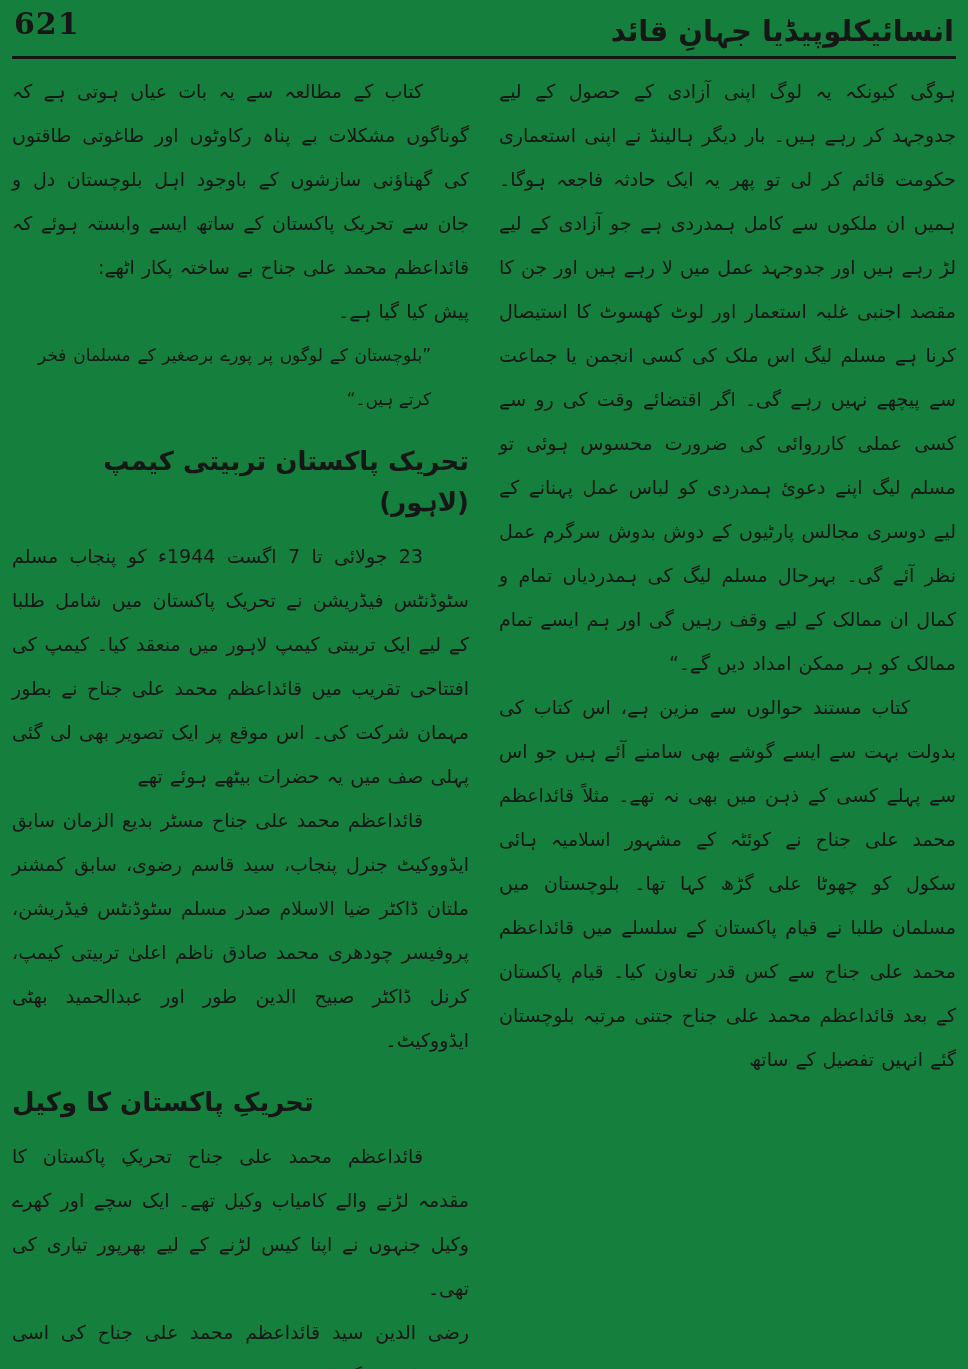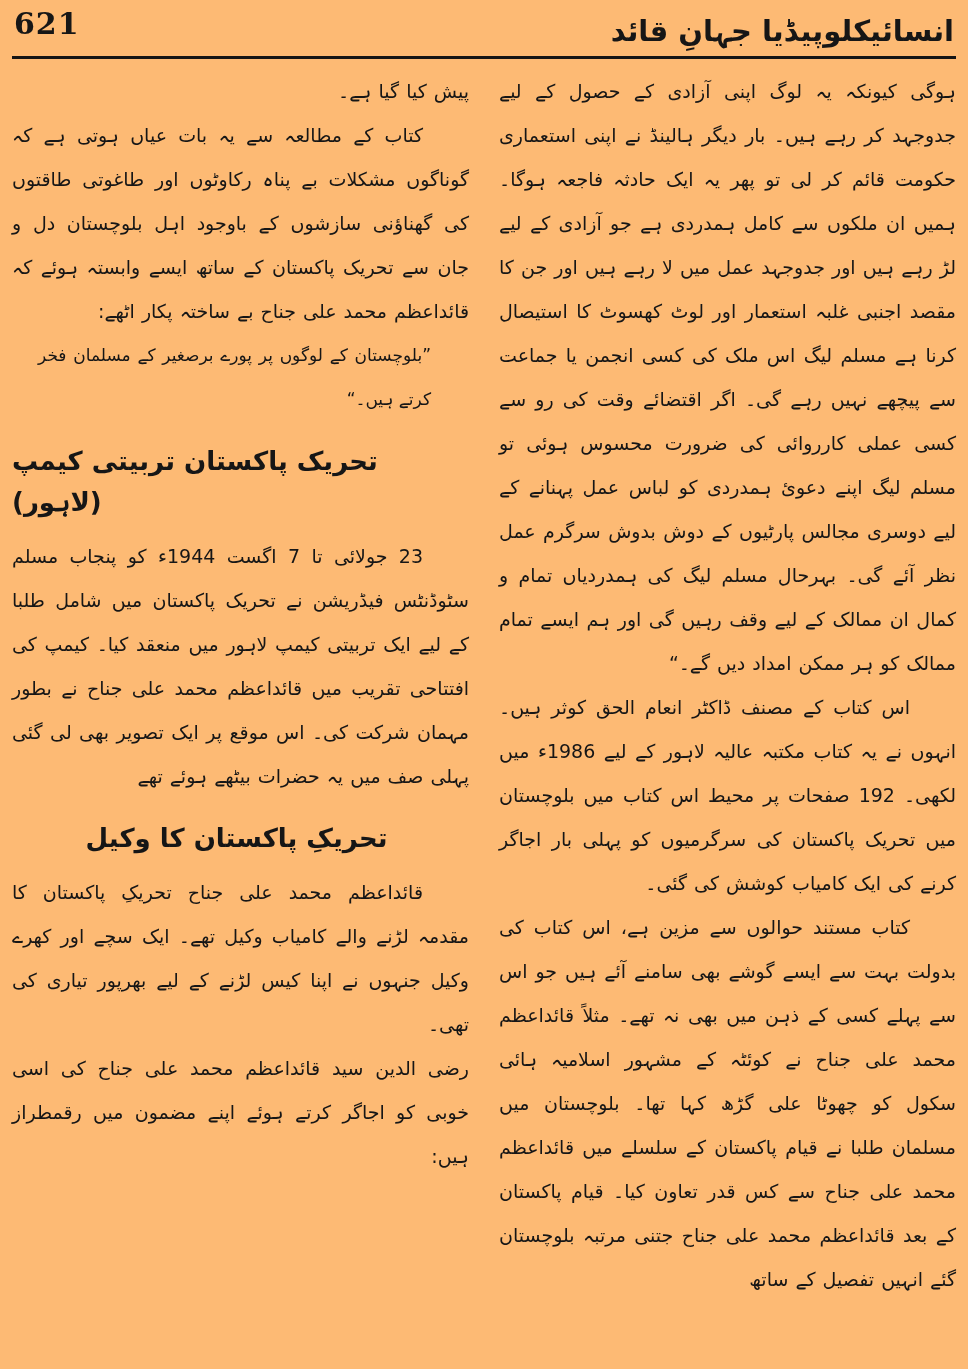--- a/index.html
+++ b/index.html
@@ -1,21 +1,21 @@
 <!DOCTYPE html>
 <html dir="rtl" lang="ur"><head>
 <meta charset="utf-8">
 <style>
   html, body { margin: 0; padding: 0; background: #e8e8e8; }
   .page {
     position: relative;
     width: 968px;
     height: 1369px;
     margin: 0 auto;
-    background: #fdba74;
+    background: #15803d;
     box-sizing: border-box;
     padding: 8px 12px 0 12px;
     font-family: "DejaVu Sans", sans-serif;
     color: #161616;
     overflow: hidden;
   }
   .hdr {
     direction: ltr;
     display: flex;
     justify-content: space-between;
@@ -60,51 +60,51 @@
   .quote {
     margin: 0 38px 0 26px;
     font-size: 17px;
     line-height: 44px;
     text-align: justify;
   }
   .heading {
     font-size: 26px;
     font-weight: bold;
     line-height: 1.55;
-    text-align: left;
+    text-align: right;
     margin: 20px 0 12px 0;
   }
-  .heading-start { text-align: center; padding-right: 8px; }
+  .heading-start { text-align: left; padding-right: 8px; }
 </style>
 </head>
 <body>
 
 <div class="page">
 
   <header class="hdr">
     <span class="pgnum">621</span>
     <span class="btitle">انسائیکلوپیڈیا جہانِ قائد</span>
   </header>
 
   <hr class="rule">
 
   <main class="cols">
 
     <section class="col">
       <p class="para">ہوگی کیونکہ یہ لوگ اپنی آزادی کے حصول کے لیے جدوجہد کر رہے ہیں۔ بار دیگر ہالینڈ نے اپنی استعماری حکومت قائم کر لی تو پھر یہ ایک حادثہ فاجعہ ہوگا۔ ہمیں ان ملکوں سے کامل ہمدردی ہے جو آزادی کے لیے لڑ رہے ہیں اور جدوجہد عمل میں لا رہے ہیں اور جن کا مقصد اجنبی غلبہ استعمار اور لوٹ کھسوٹ کا استیصال کرنا ہے مسلم لیگ اس ملک کی کسی انجمن یا جماعت سے پیچھے نہیں رہے گی۔ اگر اقتضائے وقت کی رو سے کسی عملی کارروائی کی ضرورت محسوس ہوئی تو مسلم لیگ اپنے دعویٔ ہمدردی کو لباس عمل پہنانے کے لیے دوسری مجالس پارٹیوں کے دوش بدوش سرگرم عمل نظر آئے گی۔ بہرحال مسلم لیگ کی ہمدردیاں تمام و کمال ان ممالک کے لیے وقف رہیں گی اور ہم ایسے تمام ممالک کو ہر ممکن امداد دیں گے۔“</p>
-      <p class="para indent">اس کتاب کے مصنف ڈاکٹر انعام الحق کوثر ہیں۔ انہوں نے یہ کتاب مکتبہ عالیہ لاہور کے لیے 1986ء میں لکھی۔ 192 صفحات پر محیط اس کتاب میں بلوچستان میں تحریک پاکستان کی سرگرمیوں کو پہلی بار اجاگر کرنے کی ایک کامیاب کوشش کی گئی۔</p>
       <p class="para indent">کتاب مستند حوالوں سے مزین ہے، اس کتاب کی بدولت بہت سے ایسے گوشے بھی سامنے آئے ہیں جو اس سے پہلے کسی کے ذہن میں بھی نہ تھے۔ مثلاً قائداعظم محمد علی جناح نے کوئٹہ کے مشہور اسلامیہ ہائی سکول کو چھوٹا علی گڑھ کہا تھا۔ بلوچستان میں مسلمان طلبا نے قیام پاکستان کے سلسلے میں قائداعظم محمد علی جناح سے کس قدر تعاون کیا۔ قیام پاکستان کے بعد قائداعظم محمد علی جناح جتنی مرتبہ بلوچستان گئے انہیں تفصیل کے ساتھ</p>
     </section>
 
     <section class="col">
+      <p class="para indent">کتاب کے مطالعہ سے یہ بات عیاں ہوتی ہے کہ گوناگوں مشکلات بے پناہ رکاوٹوں اور طاغوتی طاقتوں کی گھناؤنی سازشوں کے باوجود اہل بلوچستان دل و جان سے تحریک پاکستان کے ساتھ ایسے وابستہ ہوئے کہ قائداعظم محمد علی جناح بے ساختہ پکار اٹھے:</p>
       <p class="para">پیش کیا گیا ہے۔</p>
-      <p class="para indent">کتاب کے مطالعہ سے یہ بات عیاں ہوتی ہے کہ گوناگوں مشکلات بے پناہ رکاوٹوں اور طاغوتی طاقتوں کی گھناؤنی سازشوں کے باوجود اہل بلوچستان دل و جان سے تحریک پاکستان کے ساتھ ایسے وابستہ ہوئے کہ قائداعظم محمد علی جناح بے ساختہ پکار اٹھے:</p>
       <p class="quote">”بلوچستان کے لوگوں پر پورے برصغیر کے مسلمان فخر کرتے ہیں۔“</p>
       <h2 class="heading">تحریک پاکستان تربیتی کیمپ (لاہور)</h2>
       <p class="para indent">23 جولائی تا 7 اگست 1944ء کو پنجاب مسلم سٹوڈنٹس فیڈریشن نے تحریک پاکستان میں شامل طلبا کے لیے ایک تربیتی کیمپ لاہور میں منعقد کیا۔ کیمپ کی افتتاحی تقریب میں قائداعظم محمد علی جناح نے بطور مہمان شرکت کی۔ اس موقع پر ایک تصویر بھی لی گئی پہلی صف میں یہ حضرات بیٹھے ہوئے تھے</p>
+      <p class="para indent">قائداعظم محمد علی جناح مسٹر بدیع الزمان سابق ایڈووکیٹ جنرل پنجاب، سید قاسم رضوی، سابق کمشنر ملتان ڈاکٹر ضیا الاسلام صدر مسلم سٹوڈنٹس فیڈریشن، پروفیسر چودھری محمد صادق ناظم اعلیٰ تربیتی کیمپ، کرنل ڈاکٹر صبیح الدین طور اور عبدالحمید بھٹی ایڈووکیٹ۔</p>
       <h2 class="heading heading-start">تحریکِ پاکستان کا وکیل</h2>
       <p class="para indent">قائداعظم محمد علی جناح تحریکِ پاکستان کا مقدمہ لڑنے والے کامیاب وکیل تھے۔ ایک سچے اور کھرے وکیل جنہوں نے اپنا کیس لڑنے کے لیے بھرپور تیاری کی تھی۔</p>
       <p class="para">رضی الدین سید قائداعظم محمد علی جناح کی اسی خوبی کو اجاگر کرتے ہوئے اپنے مضمون میں رقمطراز ہیں:</p>
 
     </section>
 
   </main>
 </div>
 
 </body></html>

